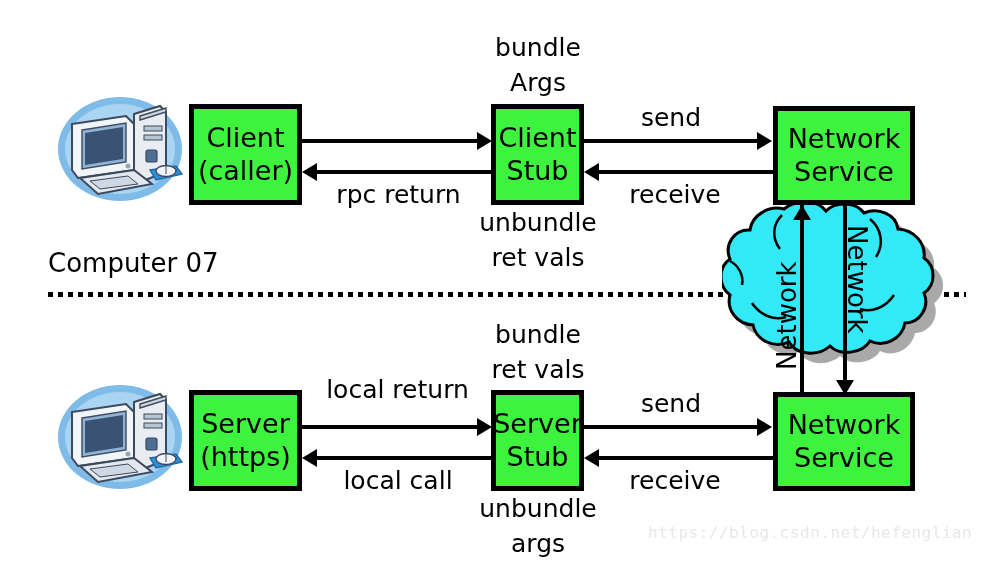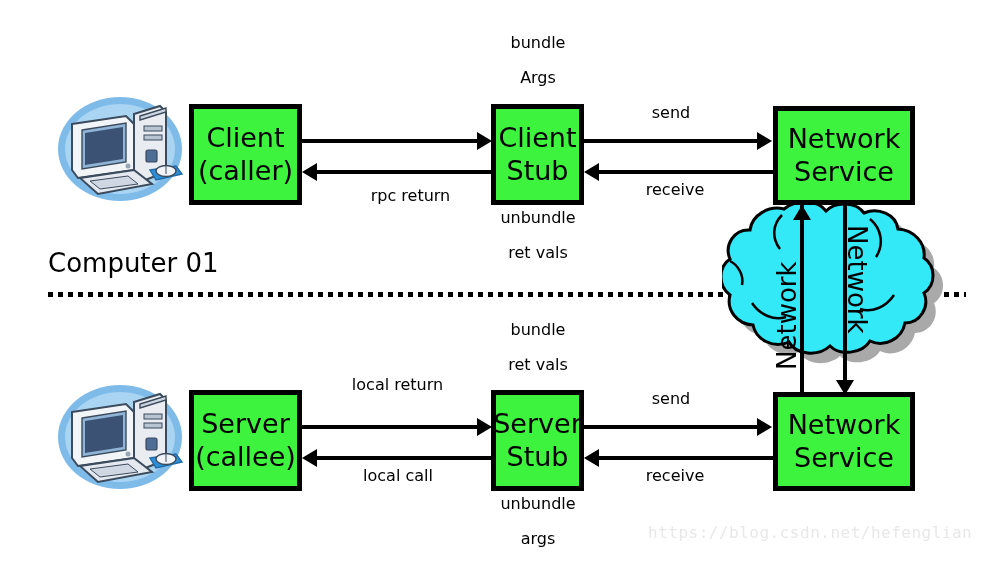--- a/index.html
+++ b/index.html
@@ -35,21 +35,21 @@
     color: #000000;
     z-index: 6;
     white-space: nowrap;
   }
   .gbox .l2 { margin-top: 2px; }
 
   
   .cap {
     position: absolute;
     font-family: "DejaVu Sans", sans-serif;
-    font-size: 16px;
+    font-size: 25px;
     color: #000000;
     white-space: nowrap;
     z-index: 7;
     text-align: center;
   }
   .cap.big { font-size: 26px; }
 
   
   .hline {
     position: absolute;
@@ -176,21 +176,21 @@
 
   <div class="vline" style="left:800px; top:205px; height:190px;"></div>
   <div class="arrowhead ah-up" style="left:793px; top:205px;"></div>
 
   <div class="vline" style="left:843px; top:205px; height:190px;"></div>
   <div class="arrowhead ah-down" style="left:836px; top:380px;"></div>
 
   <div class="vlabel up" style="left:772px; top:370px;">Network</div>
   <div class="vlabel down" style="left:872px; top:225px;">Network</div>
 
-  <div class="cap big" style="left:48px; top:248px; text-align:left;">Computer 01</div>
+  <div class="cap big" style="left:48px; top:248px; text-align:left;">Computer 07</div>
 
   <div class="pc" style="left:56px; top:92px; width:128px; height:115px;">
     <svg width="128" height="115" viewBox="0 0 128 115" xmlns="http://www.w3.org/2000/svg">
       <ellipse cx="64" cy="57" rx="62" ry="52" fill="#7fbbe8"></ellipse>
       <ellipse cx="64" cy="57" rx="55" ry="45" fill="#a9d4f2"></ellipse>
 
       <path d="M78,22 L104,14 L110,20 L110,80 L84,90 L78,84 Z" fill="#e9edf2" stroke="#3b4a5c" stroke-width="2"></path>
       <path d="M84,24 L110,16 L110,20 L84,28 Z" fill="#cdd6e0" stroke="#3b4a5c" stroke-width="1.4"></path>
       <rect x="88" y="34" width="18" height="5" fill="#b9c4d1" stroke="#3b4a5c" stroke-width="1"></rect>
       <rect x="88" y="43" width="18" height="5" fill="#b9c4d1" stroke="#3b4a5c" stroke-width="1"></rect>
@@ -213,21 +213,21 @@
   <div class="gbox" style="left:189px; top:104px; width:113px; height:101px;">
     <span>Client</span>
     <span class="l2">(caller)</span>
   </div>
 
   <div class="hline" style="left:302px; top:139px; width:177px;"></div>
   <div class="arrowhead ah-right" style="left:477px; top:132px;"></div>
 
   <div class="hline" style="left:317px; top:170px; width:174px;"></div>
   <div class="arrowhead ah-left" style="left:302px; top:163px;"></div>
-  <div class="cap" style="left:318px; top:180px; width:185px;margin-top:6px;">rpc return</div>
+  <div class="cap" style="left:306px; top:180px; width:185px;">rpc return</div>
 
   <div class="cap" style="left:473px; top:33px; width:130px;">bundle</div>
   <div class="cap" style="left:473px; top:68px; width:130px;">Args</div>
 
   <div class="gbox" style="left:491px; top:104px; width:93px; height:101px;">
     <span>Client</span>
     <span class="l2">Stub</span>
   </div>
 
   <div class="cap" style="left:473px; top:208px; width:130px;">unbundle</div>
@@ -262,21 +262,21 @@
       <path d="M24,86 L78,78 L96,92 L42,102 Z" fill="#e4e9ef" stroke="#3b4a5c" stroke-width="2"></path>
       <path d="M34,89 L72,84 L82,92 L44,97 Z" fill="#cfd8e2" stroke="#3b4a5c" stroke-width="1"></path>
       <path d="M94,78 L120,74 L126,82 L100,88 Z" fill="#2f8fd6" stroke="#1f6ba8" stroke-width="1.4"></path>
       <ellipse cx="110" cy="79" rx="10" ry="5.5" fill="#f0f3f7" stroke="#3b4a5c" stroke-width="1.4"></ellipse>
       <line x1="110" y1="74" x2="110" y2="82" stroke="#3b4a5c" stroke-width="1"></line>
     </svg>
   </div>
 
   <div class="gbox" style="left:189px; top:390px; width:113px; height:101px;">
     <span>Server</span>
-    <span class="l2">(callee)</span>
+    <span class="l2">(https)</span>
   </div>
 
   <div class="hline" style="left:302px; top:425px; width:177px;"></div>
   <div class="arrowhead ah-right" style="left:477px; top:418px;"></div>
   <div class="cap" style="left:305px; top:375px; width:185px;">local return</div>
 
   <div class="hline" style="left:317px; top:456px; width:174px;"></div>
   <div class="arrowhead ah-left" style="left:302px; top:449px;"></div>
   <div class="cap" style="left:318px; top:466px; width:160px;">local call</div>
 

